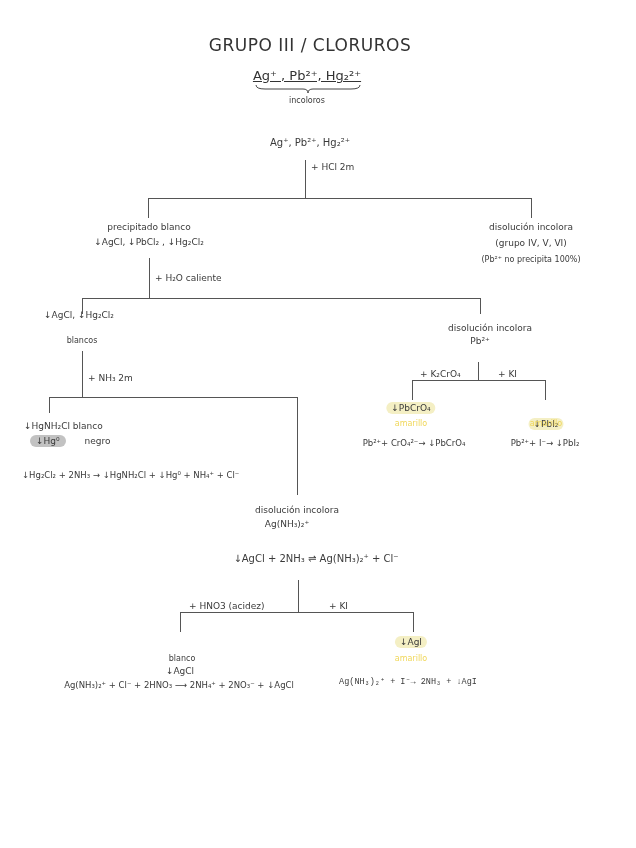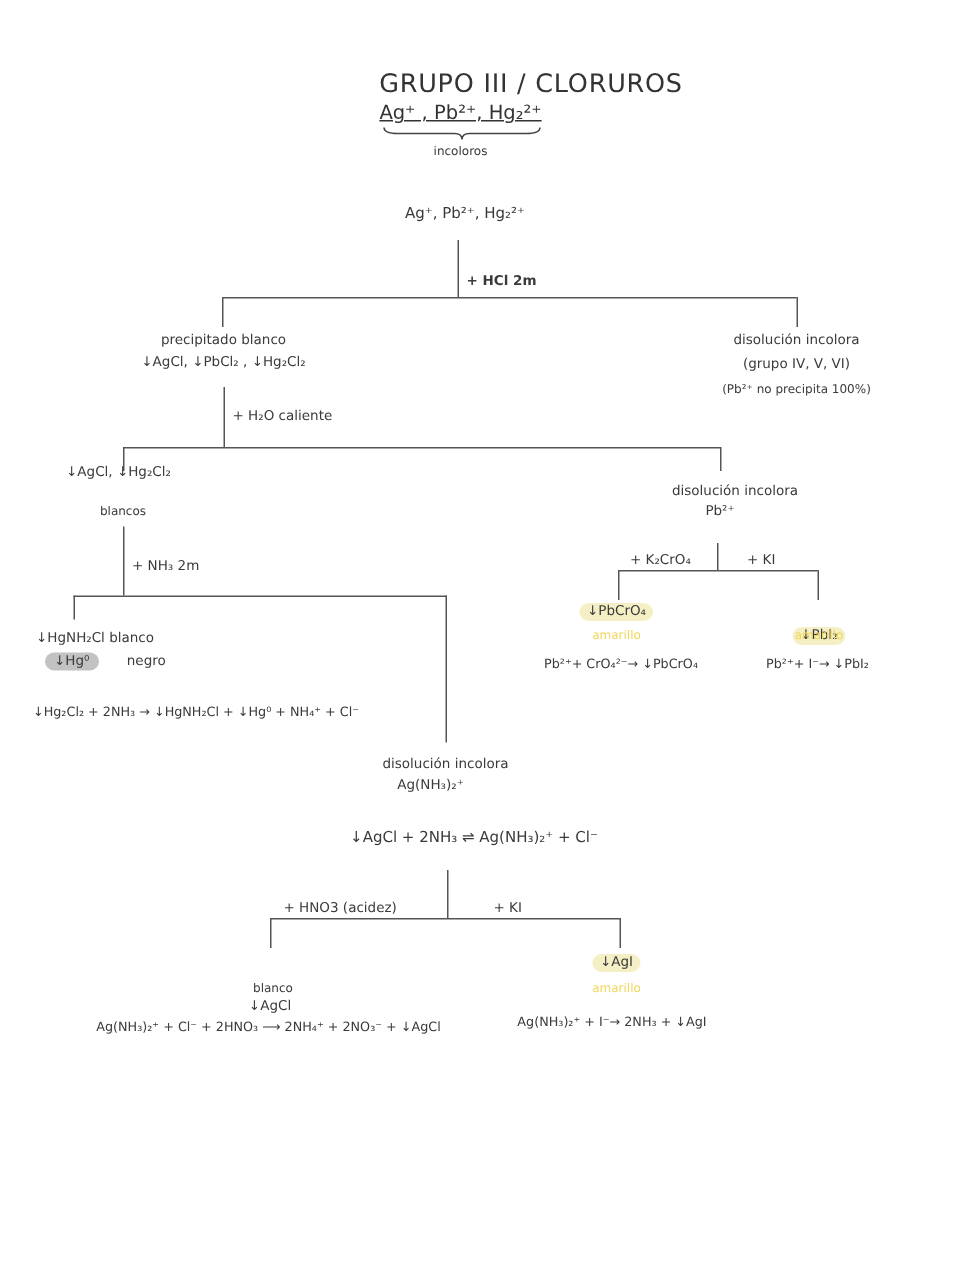--- a/index.html
+++ b/index.html
@@ -15,30 +15,30 @@
   .hl{background:#f4efc4;border-radius:10px;padding:1px 5px;}
   .hlgray{background:#c2c2c2;border-radius:10px;padding:1px 6px;}
   .line{position:absolute;background:#555;}
   .h{height:1.2px;}
   .v{width:1.2px;}
   .brace{position:absolute;}
 </style>
 </head>
 <body>
 
-<div class="t c title" style="left:310px;top:46px;margin-left:44px;">GRUPO III / CLORUROS</div>
+<div class="t c title" style="left:310px;top:35px;">GRUPO III / CLORUROS</div>
 <div class="t c ions" style="left:307px;top:68px;text-decoration:underline;">Ag⁺ , Pb²⁺, Hg₂²⁺</div>
 <svg class="brace" style="left:255px;top:84px;" width="106" height="10">
   <path d="M1 1 Q1 5 10 5 L48 5 Q53 5 53 9 Q53 5 58 5 L96 5 Q105 5 105 1" fill="none" stroke="#444" stroke-width="1"></path>
 </svg>
 <div class="t c small" style="left:307px;top:95px;">incoloros</div>
 
 <div class="t c" style="left:310px;top:137px;font-size:10px;">Ag⁺, Pb²⁺, Hg₂²⁺</div>
 <div class="line v" style="left:305px;top:160px;height:38px;"></div>
-<div class="t" style="left:311px;top:183px;font-weight:bold;">+ HCl 2m</div>
+<div class="t" style="left:311px;top:162px;">+ HCl 2m</div>
 <div class="line h" style="left:148px;top:198px;width:383px;"></div>
 <div class="line v" style="left:148px;top:198px;height:20px;"></div>
 <div class="line v" style="left:531px;top:198px;height:20px;"></div>
 
 <div class="t c" style="left:149px;top:222px;">precipitado blanco</div>
 <div class="t c" style="left:149px;top:237px;">↓AgCl, ↓PbCl₂ , ↓Hg₂Cl₂</div>
 <div class="line v" style="left:149px;top:258px;height:40px;"></div>
 <div class="t" style="left:155px;top:273px;">+ H₂O caliente</div>
 
 <div class="t c" style="left:531px;top:222px;">disolución incolora</div>
@@ -90,13 +90,13 @@
 <div class="line h" style="left:180px;top:612px;width:234px;"></div>
 <div class="line v" style="left:180px;top:612px;height:20px;"></div>
 <div class="line v" style="left:413px;top:612px;height:20px;"></div>
 
 <div class="t c" style="left:180px;top:666px;">↓AgCl</div>
 <div class="t c small" style="left:182px;top:653px;">blanco</div>
 <div class="t c" style="left:411px;top:637px;"><span class="hl">↓AgI</span></div>
 <div class="t c small yellow" style="left:411px;top:653px;">amarillo</div>
 
 <div class="t c eq" style="left:179px;top:680px;">Ag(NH₃)₂⁺ + Cl⁻ + 2HNO₃ ⟶ 2NH₄⁺ + 2NO₃⁻ + ↓AgCl</div>
-<div class="t c eq" style="left:408px;top:677px;">Ag(NH₃)₂⁺ + I⁻→ 2NH₃ + ↓AgI</div>
+<div class="t c eq" style="left:408px;top:677px;font-family:Liberation Mono, monospace;">Ag(NH₃)₂⁺ + I⁻→ 2NH₃ + ↓AgI</div>
 
 </body></html>

